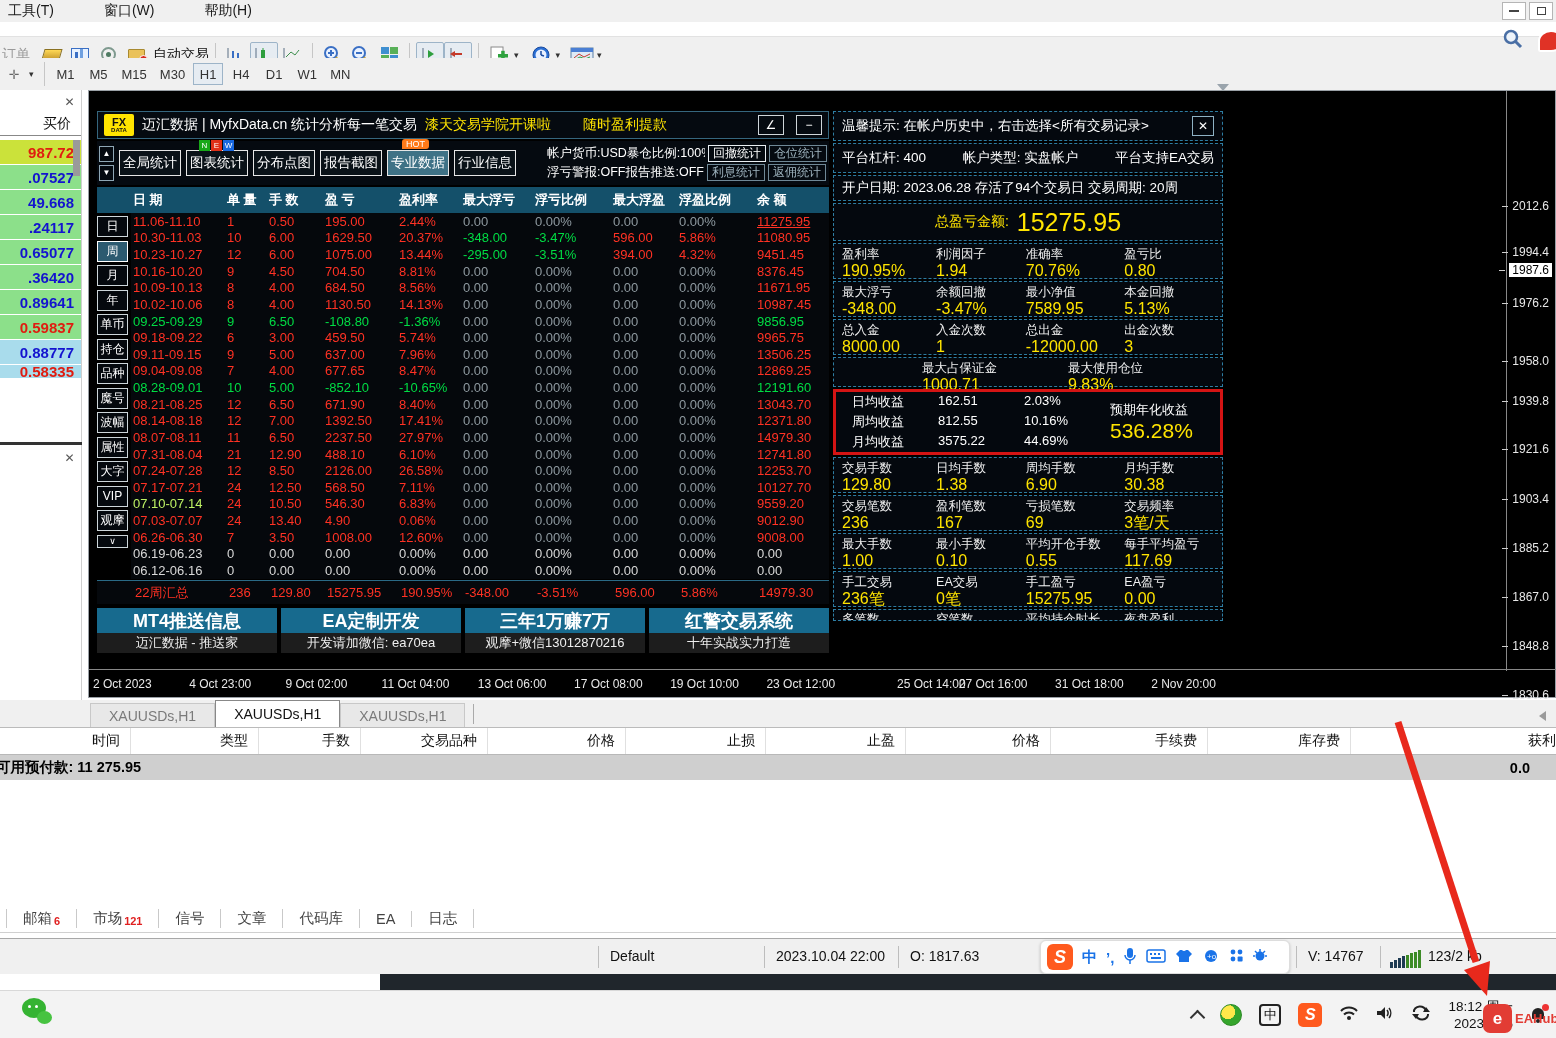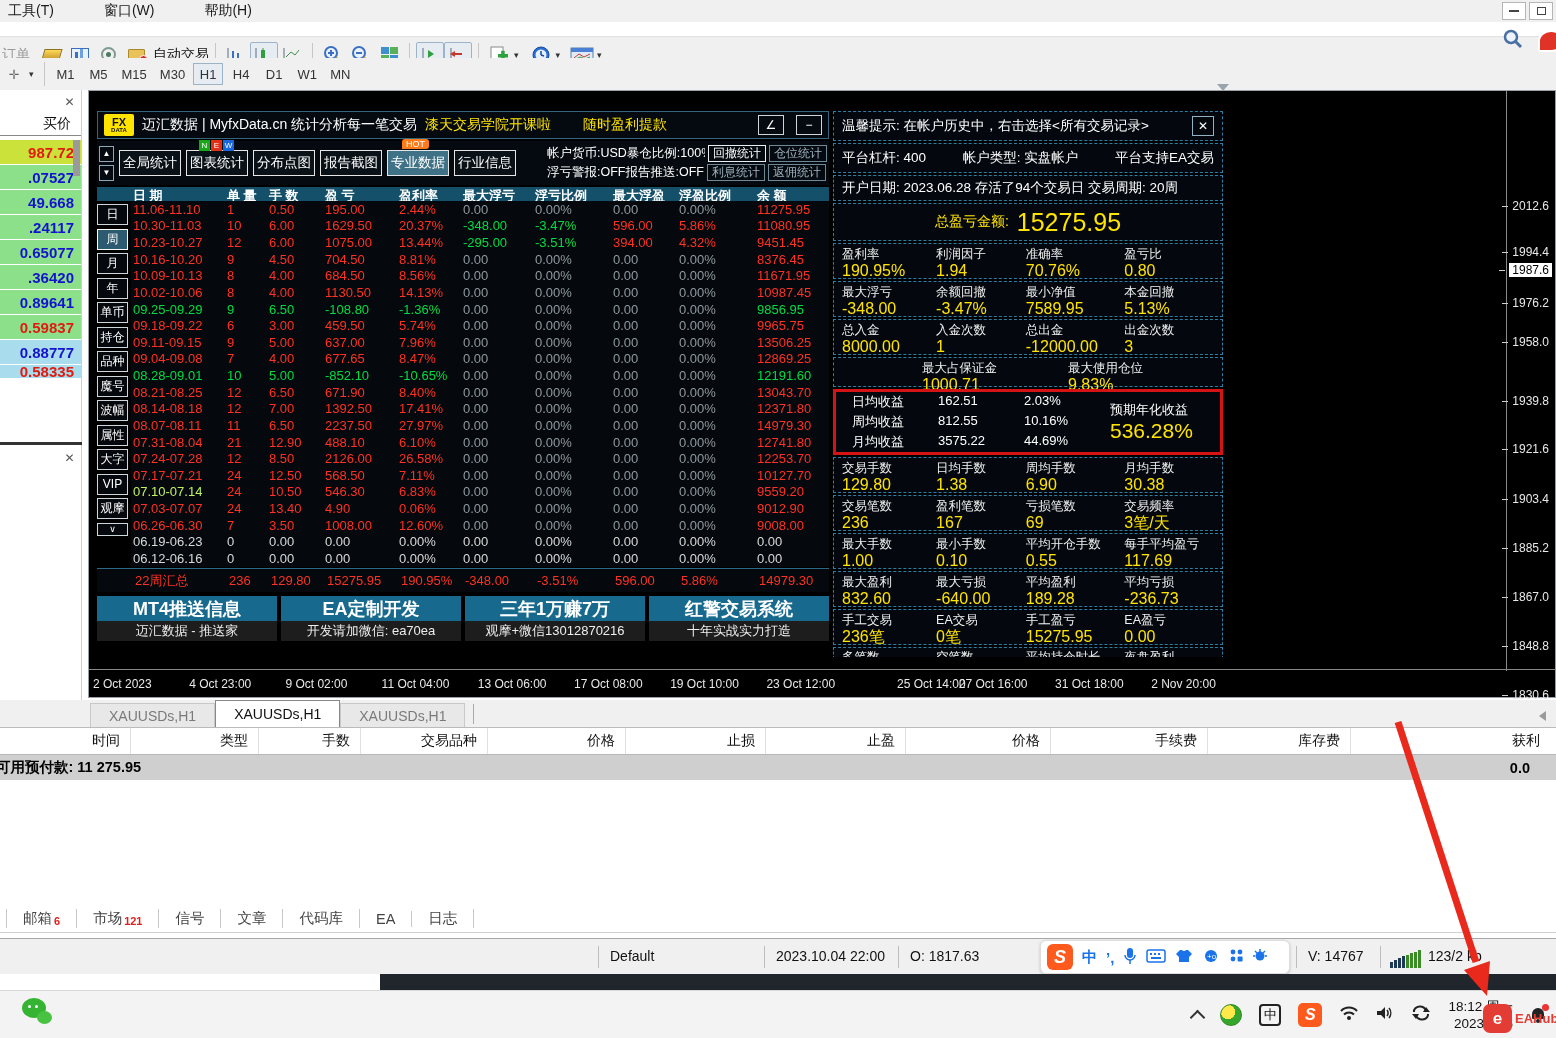--- a/index.html
+++ b/index.html
@@ -75,21 +75,21 @@
 .nav-btn.active{background:#3f7286}
 .badge-new{position:absolute;top:-11px;left:12px;display:flex;gap:1px}
 .badge-new i{width:11px;height:11px;font-style:normal;font-size:8px;color:#fff;display:flex;align-items:center;justify-content:center}
 .badge-new i:nth-child(1){background:#18a818}.badge-new i:nth-child(2){background:#e03018}.badge-new i:nth-child(3){background:#1868e0}
 .badge-hot{position:absolute;top:-12px;left:14px;background:#ff7a18;color:#fff;font-size:9px;padding:0 4px;border-radius:3px 3px 3px 0}
 .nav-right{margin-left:auto;display:flex;flex-direction:column;gap:2px}
 .nr-row{display:flex;align-items:center;gap:3px}
 .nr-text{font-size:12.5px;color:#fff;white-space:nowrap;max-width:158px;overflow:hidden}
 .nr-btn{min-width:58px;height:17px;font-size:12px;display:flex;align-items:center;justify-content:center;border:1px solid #6f8896;color:#9fb4bf}
 .nr-btn.bright{border-color:#e8eef2;color:#fff}
-.s-thead{height:14px;background:#14506a;display:grid;grid-template-columns:94px 42px 56px 74px 64px 72px 78px 66px 78px 74px;align-items:center;font-size:13px;font-weight:700;color:#fff;padding-left:36px;width:732px}
+.s-thead{height:26px;background:#14506a;display:grid;grid-template-columns:94px 42px 56px 74px 64px 72px 78px 66px 78px 74px;align-items:center;font-size:13px;font-weight:700;color:#fff;padding-left:36px;width:732px}
 .s-body{display:flex}
 .s-side{width:34px;display:flex;flex-direction:column;gap:3.5px;padding-top:3px;background:#000}
 .side-btn{width:31px;height:21px;border:1px solid #cdd6da;color:#fff;font-size:12px;display:flex;align-items:center;justify-content:center;background:#05090e}
 .side-btn.active{background:#2c5a70;border-color:#fff}
 .side-btn.small{height:13px;font-size:9px}
 .s-table{width:698px;height:366px;background:#05080c}
 .st-row{height:16.63px;display:grid;grid-template-columns:94px 42px 56px 74px 64px 72px 78px 66px 78px 74px;align-items:center;font-size:13px;padding-left:2px}
 .s-sum{height:24px;display:grid;grid-template-columns:94px 42px 56px 74px 64px 72px 78px 66px 78px 74px;align-items:center;font-size:13px;padding-left:38px;background:#05080c;border-top:1px solid #2a6a86;margin-top:1px}
 .banners{display:grid;grid-template-columns:repeat(4,1fr);gap:4px;margin-top:4px}
 .bn .bt{height:25px;background:#176a8e;color:#fff;font-size:18px;font-weight:700;display:flex;align-items:center;justify-content:center;white-space:nowrap}
@@ -336,21 +336,21 @@
 
 <div class="abs chart">
   <div class="chart-marker"></div>
   <div class="pscale-line"></div>
   <div class="paxis-line"></div>
   <div>
       <div class="ptick" style="top: 108px;">2012.6<i></i></div>
       <div class="ptick" style="top: 154px;">1994.4<i></i></div>
       <div class="ptick cur" style="top: 172px;">1987.6<i></i></div>
       <div class="ptick" style="top: 205px;">1976.2<i></i></div>
-      <div class="ptick" style="top: 244px;">1958.0<i></i></div>
+      <div class="ptick" style="top: 263px;">1958.0<i></i></div>
       <div class="ptick" style="top: 303px;">1939.8<i></i></div>
       <div class="ptick" style="top: 351px;">1921.6<i></i></div>
       <div class="ptick" style="top: 401px;">1903.4<i></i></div>
       <div class="ptick" style="top: 450px;">1885.2<i></i></div>
       <div class="ptick" style="top: 499px;">1867.0<i></i></div>
       <div class="ptick" style="top: 548px;">1848.8<i></i></div>
       <div class="ptick" style="top: 597px;">1830.6<i></i></div>
       <div class="ptick" style="top: 646px;">1812.4<i></i></div>
     </div>
   <div class="taxis">
@@ -444,21 +444,21 @@
             <div class="st-row">
               <div style="color: rgb(255, 50, 36);">11.06-11.10</div>
               <div style="color: rgb(255, 50, 36);">1</div>
               <div style="color: rgb(255, 50, 36);">0.50</div>
               <div style="color: rgb(255, 50, 36);">195.00</div>
               <div style="color: rgb(255, 50, 36);">2.44%</div>
               <div style="color: rgb(143, 154, 160);">0.00</div>
               <div style="color: rgb(143, 154, 160);">0.00%</div>
               <div style="color: rgb(143, 154, 160);">0.00</div>
               <div style="color: rgb(143, 154, 160);">0.00%</div>
-              <div style="color: rgb(255, 50, 36);">11275.95</div>
+              <div style="color: rgb(255, 50, 36); text-decoration: underline;">11275.95</div>
             </div>
             <div class="st-row">
               <div style="color: rgb(255, 50, 36);">10.30-11.03</div>
               <div style="color: rgb(255, 50, 36);">10</div>
               <div style="color: rgb(255, 50, 36);">6.00</div>
               <div style="color: rgb(255, 50, 36);">1629.50</div>
               <div style="color: rgb(255, 50, 36);">20.37%</div>
               <div style="color: rgb(0, 221, 68);">-348.00</div>
               <div style="color: rgb(0, 221, 68);">-3.47%</div>
               <div style="color: rgb(255, 50, 36);">596.00</div>
@@ -885,38 +885,20 @@
             <div class="cl">平均开仓手数</div>
             <div class="cv">0.55</div>
           </div>
           <div class="cell">
             <div class="cl">每手平均盈亏</div>
             <div class="cv">117.69</div>
           </div>
         </div>
         <div class="sec grid4">
           <div class="cell">
-            <div class="cl">最大盈利</div>
-            <div class="cv">832.60</div>
-          </div>
-          <div class="cell">
-            <div class="cl">最大亏损</div>
-            <div class="cv">-640.00</div>
-          </div>
-          <div class="cell">
-            <div class="cl">平均盈利</div>
-            <div class="cv">189.28</div>
-          </div>
-          <div class="cell">
-            <div class="cl">平均亏损</div>
-            <div class="cv">-236.73</div>
-          </div>
-        </div>
-        <div class="sec grid4">
-          <div class="cell">
             <div class="cl">手工交易</div>
             <div class="cv">236笔</div>
           </div>
           <div class="cell">
             <div class="cl">EA交易</div>
             <div class="cv">0笔</div>
           </div>
           <div class="cell">
             <div class="cl">手工盈亏</div>
             <div class="cv">15275.95</div>
@@ -962,21 +944,21 @@
     <div class="th-cell" style="width: 130px;">时间</div>
     <div class="th-cell" style="width: 128px;">类型</div>
     <div class="th-cell" style="width: 102px;">手数</div>
     <div class="th-cell" style="width: 127px;">交易品种</div>
     <div class="th-cell" style="width: 138px;">价格</div>
     <div class="th-cell" style="width: 140px;">止损</div>
     <div class="th-cell" style="width: 140px;">止盈</div>
     <div class="th-cell" style="width: 145px;">价格</div>
     <div class="th-cell" style="width: 157px;">手续费</div>
     <div class="th-cell" style="width: 143px;">库存费</div>
-    <div class="th-cell" style="width: 206px; padding-right: 16px; margin-right: -14px;">获利</div>
+    <div class="th-cell" style="width: 206px; padding-right: 0px; margin-right: -14px;">获利</div>
   </div>
 <div class="abs balrow">
   <span class="bal-label">可用预付款: 11 275.95</span>
   <span class="bal-right">0.0</span>
 </div>
 
 <div class="abs btabs">
     <div class="btab">
       <span>邮箱</span>
       <sub>6</sub>

